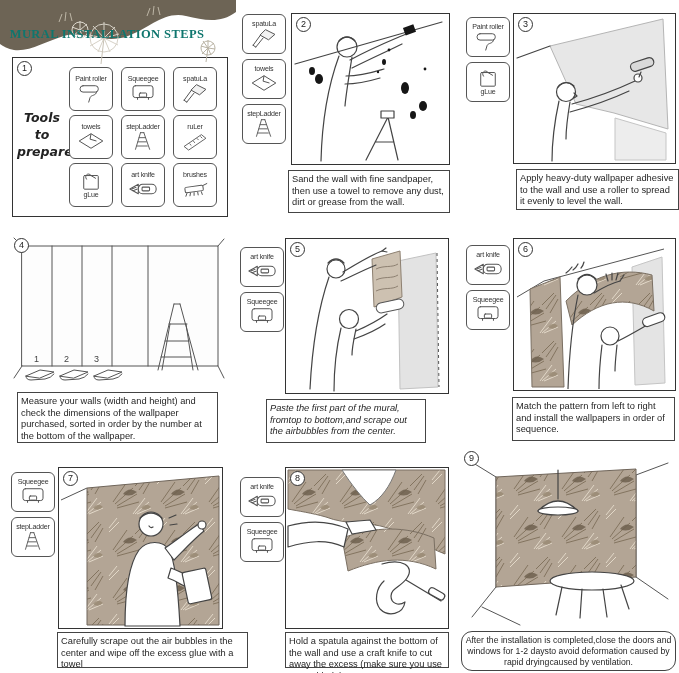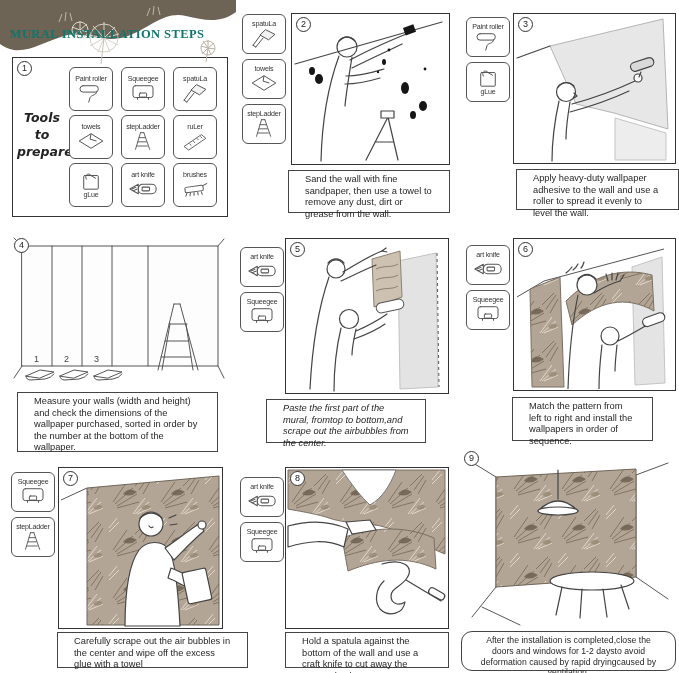--- a/index.html
+++ b/index.html
@@ -7,21 +7,21 @@
           font-family:"Liberation Sans",sans-serif;color:#2e2e2e;}
   .abs{position:absolute;}
   .title{position:absolute;left:6px;top:27px;width:202px;text-align:center;
          font-family:"Liberation Serif",serif;font-weight:bold;font-size:12.5px;
          letter-spacing:.4px;color:#0f766e;z-index:3;}
   .num{display:inline-block;width:13px;height:13px;border:1px solid #333;border-radius:50%;
        font-size:9px;line-height:13px;text-align:center;color:#222;background:#fff;}
   .numpos{position:absolute;left:4px;top:3px;z-index:2;}
   .panelbox{position:absolute;border:1.5px solid #333;background:#fff;box-sizing:border-box;}
   .caption{position:absolute;border:1.2px solid #444;background:#fff;box-sizing:border-box;
-           font-size:9.3px;line-height:1.24;padding:3px 16px;color:#262626;}
+           font-size:9.3px;line-height:1.24;padding:3px 3px;color:#262626;}
   .caption.center{text-align:center;font-size:8.7px;}
   .toolcol{position:absolute;display:flex;flex-direction:column;gap:5px;}
   .toolbox{width:44px;height:40px;border:1px solid #555;border-radius:6px;background:#fff;
            display:flex;flex-direction:column;align-items:center;justify-content:center;
            box-sizing:border-box;overflow:hidden;}
   .toolbox.rev{flex-direction:column-reverse;}
   .tool-label{font-size:7.1px;white-space:nowrap;color:#333;letter-spacing:-.2px;}
   .tool-icon{width:30px;height:20px;flex:none;}
   .toolgrid{position:absolute;left:56px;top:9px;display:grid;
             grid-template-columns:repeat(3,44px);grid-auto-rows:44px;gap:4px 8px;}
@@ -308,21 +308,21 @@
         <path d="M157,88 h18 M153,105 h24 M149,121 h30"></path>
         <path d="M158,88 L150,134 M174,88 L181,134"></path>
       </g>
     </g>
     <g font-size="9" fill="#444">
       <text x="22" y="126">1</text>
       <text x="52" y="126">2</text>
       <text x="82" y="126">3</text>
     </g>
   </svg>
-  <div class="caption" style="left:17px;top:392px;width:201px;height:60px;">Measure your walls (width and height) and check the dimensions of the wallpaper purchased, sorted in order by the number at the bottom of the wallpaper.</div>
+  <div class="caption" style="left:17px;top:392px;width:201px;height:51px;">Measure your walls (width and height) and check the dimensions of the wallpaper purchased, sorted in order by the number at the bottom of the wallpaper.</div>
 
   <div class="toolcol" style="left:240px;top:247px;">
     <div class="toolbox">
       <span class="tool-label">art knife</span>
       <svg class="tool-icon">
           <use href="#sym-knife"></use>
         </svg>
     </div>
     <div class="toolbox">
       <span class="tool-label">Squeegee</span>
@@ -395,21 +395,21 @@
         <g>
           <circle cx="96" cy="97" r="9" fill="#fff"></circle>
           <path d="M88,106 C86,122 85,136 85,150"></path>
           <path d="M103,106 C102,116 101,124 101,132"></path>
           <path d="M104,102 C116,96 126,90 133,86"></path>
           <rect x="128" y="76" width="23" height="9" rx="4.5" fill="#fff" transform="rotate(-20 140 80)"></rect>
         </g>
       </g>
     </svg>
   </div>
-  <div class="caption" style="left:512px;top:397px;width:141px;height:44px;">Match the pattern from left to right and install the wallpapers in order of sequence.</div>
+  <div class="caption" style="left:512px;top:397px;width:163px;height:44px;">Match the pattern from left to right and install the wallpapers in order of sequence.</div>
 
   <div class="toolcol" style="left:11px;top:472px;">
     <div class="toolbox">
       <span class="tool-label">Squeegee</span>
       <svg class="tool-icon">
           <use href="#sym-squeegee"></use>
         </svg>
     </div>
     <div class="toolbox">
       <span class="tool-label">stepLadder</span>

